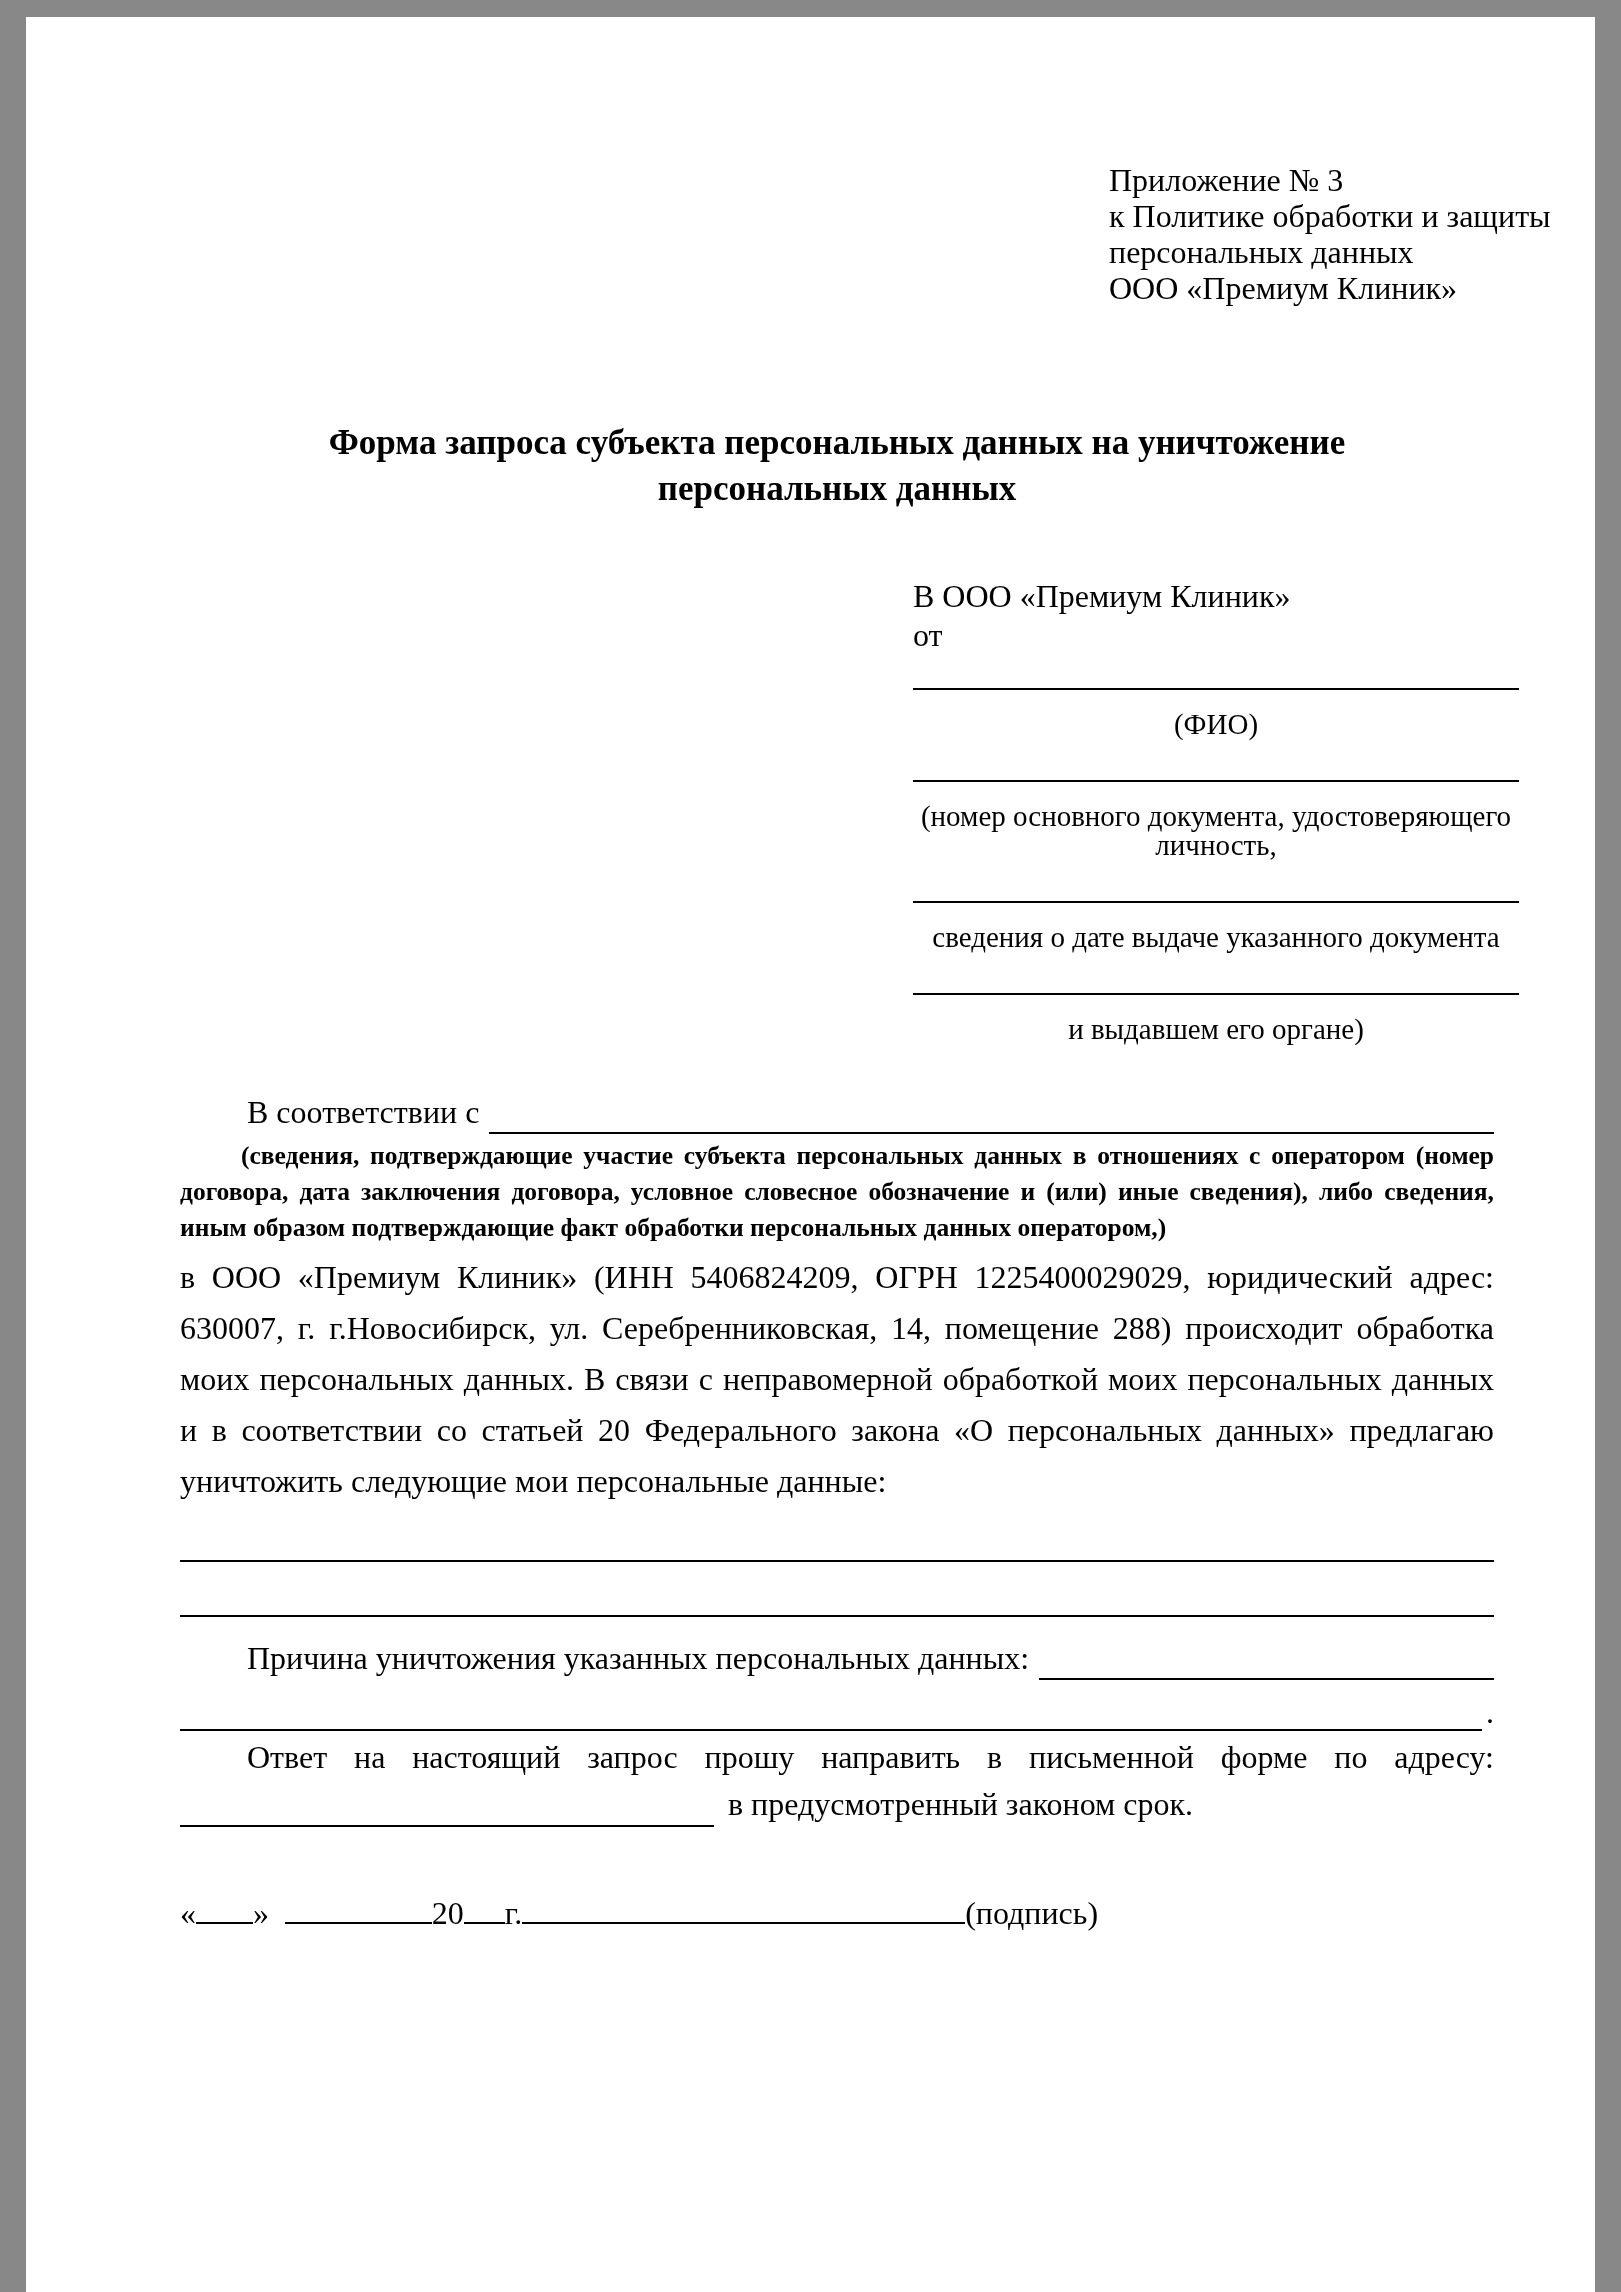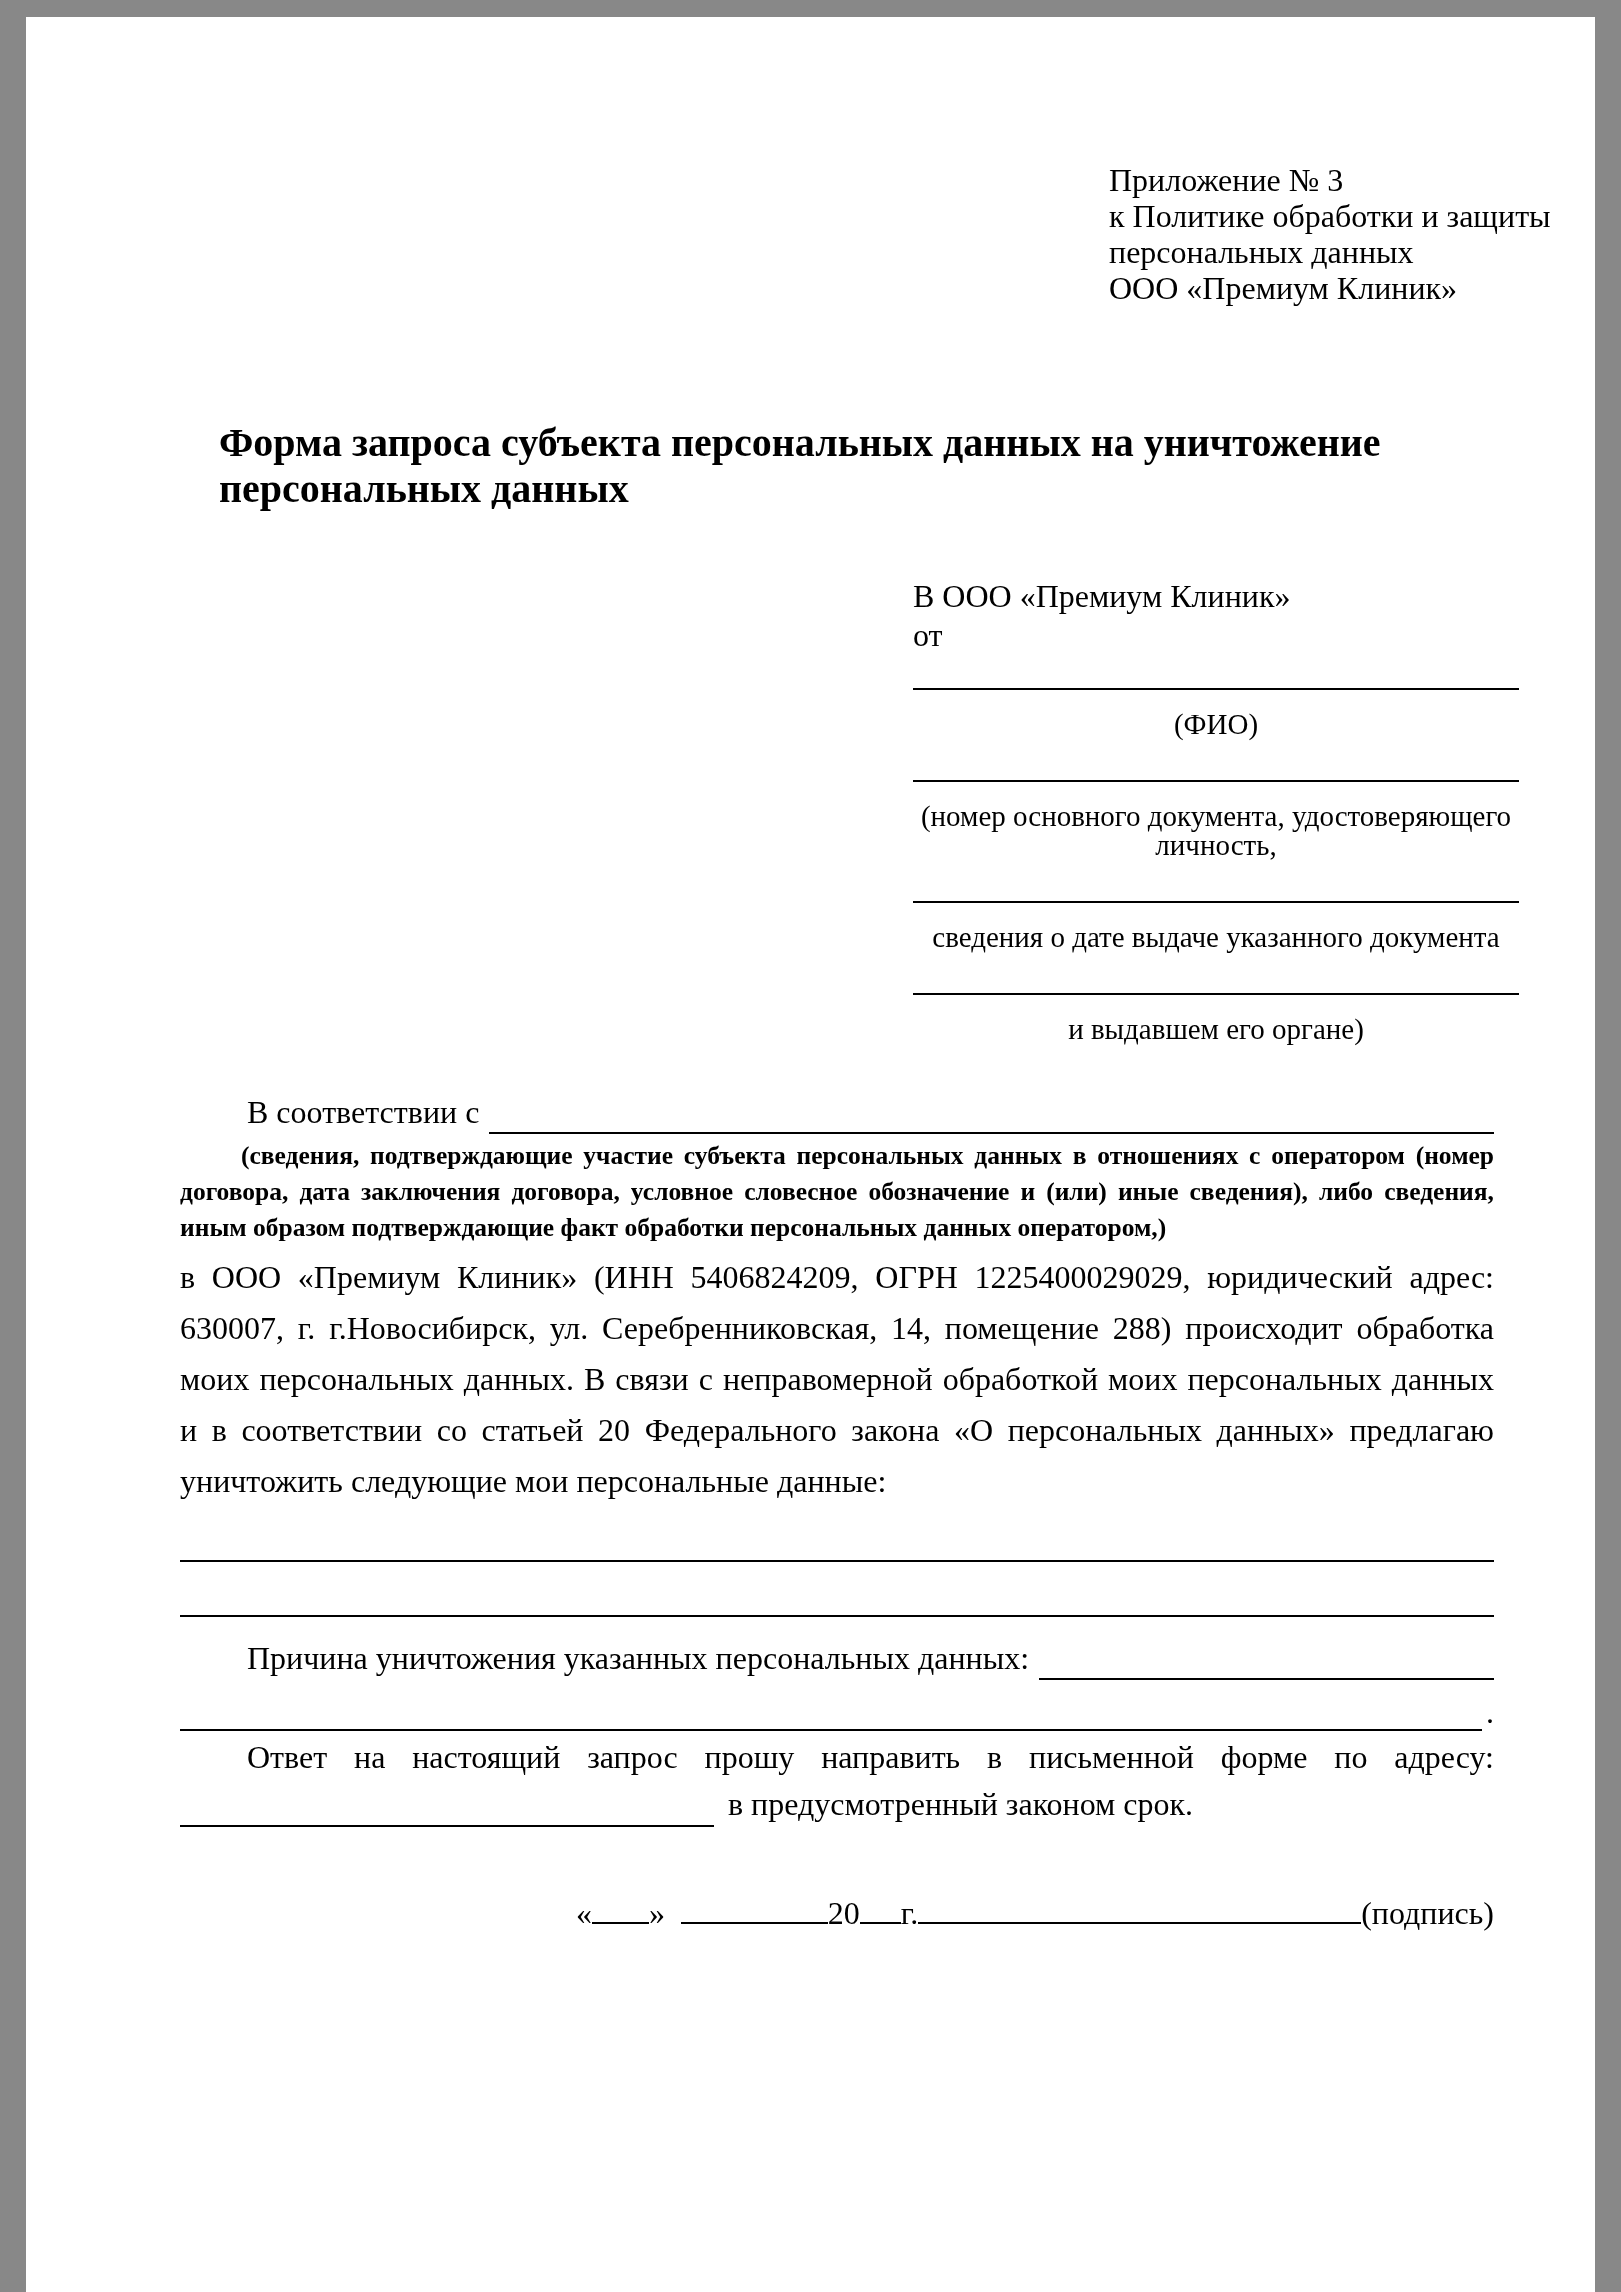--- a/index.html
+++ b/index.html
@@ -25,22 +25,23 @@
   .appendix {
     margin-left: 929px;
     font-size: 32px;
     line-height: 36px;
     white-space: nowrap;
   }
 
   
   .doc-title {
     margin-top: 114px;
+    text-align: center;
     font-weight: bold;
-    font-size: 40px;
+    font-size: 35px;
     line-height: 46px;
     padding: 0 39px;
   }
 
   
   .addressee {
     margin-top: 65px;
     margin-left: 733px;
     width: 606px;
     font-size: 32px;
@@ -125,21 +126,21 @@
     flex: 0 0 534px;
     margin-left: 0;
     height: 39px;
   }
   .answer-second-line .tail { white-space: nowrap; }
 
   
   .footer-row {
     margin-top: 65px;
     display: flex;
-    justify-content: flex-end;
+    justify-content: flex-start;
     align-items: flex-end;
     font-size: 32px;
     line-height: 43px;
   }
   .seg {
     display: inline-block;
     border-bottom: 2.9px solid #000;
     height: 29px;
     vertical-align: baseline;
   }

